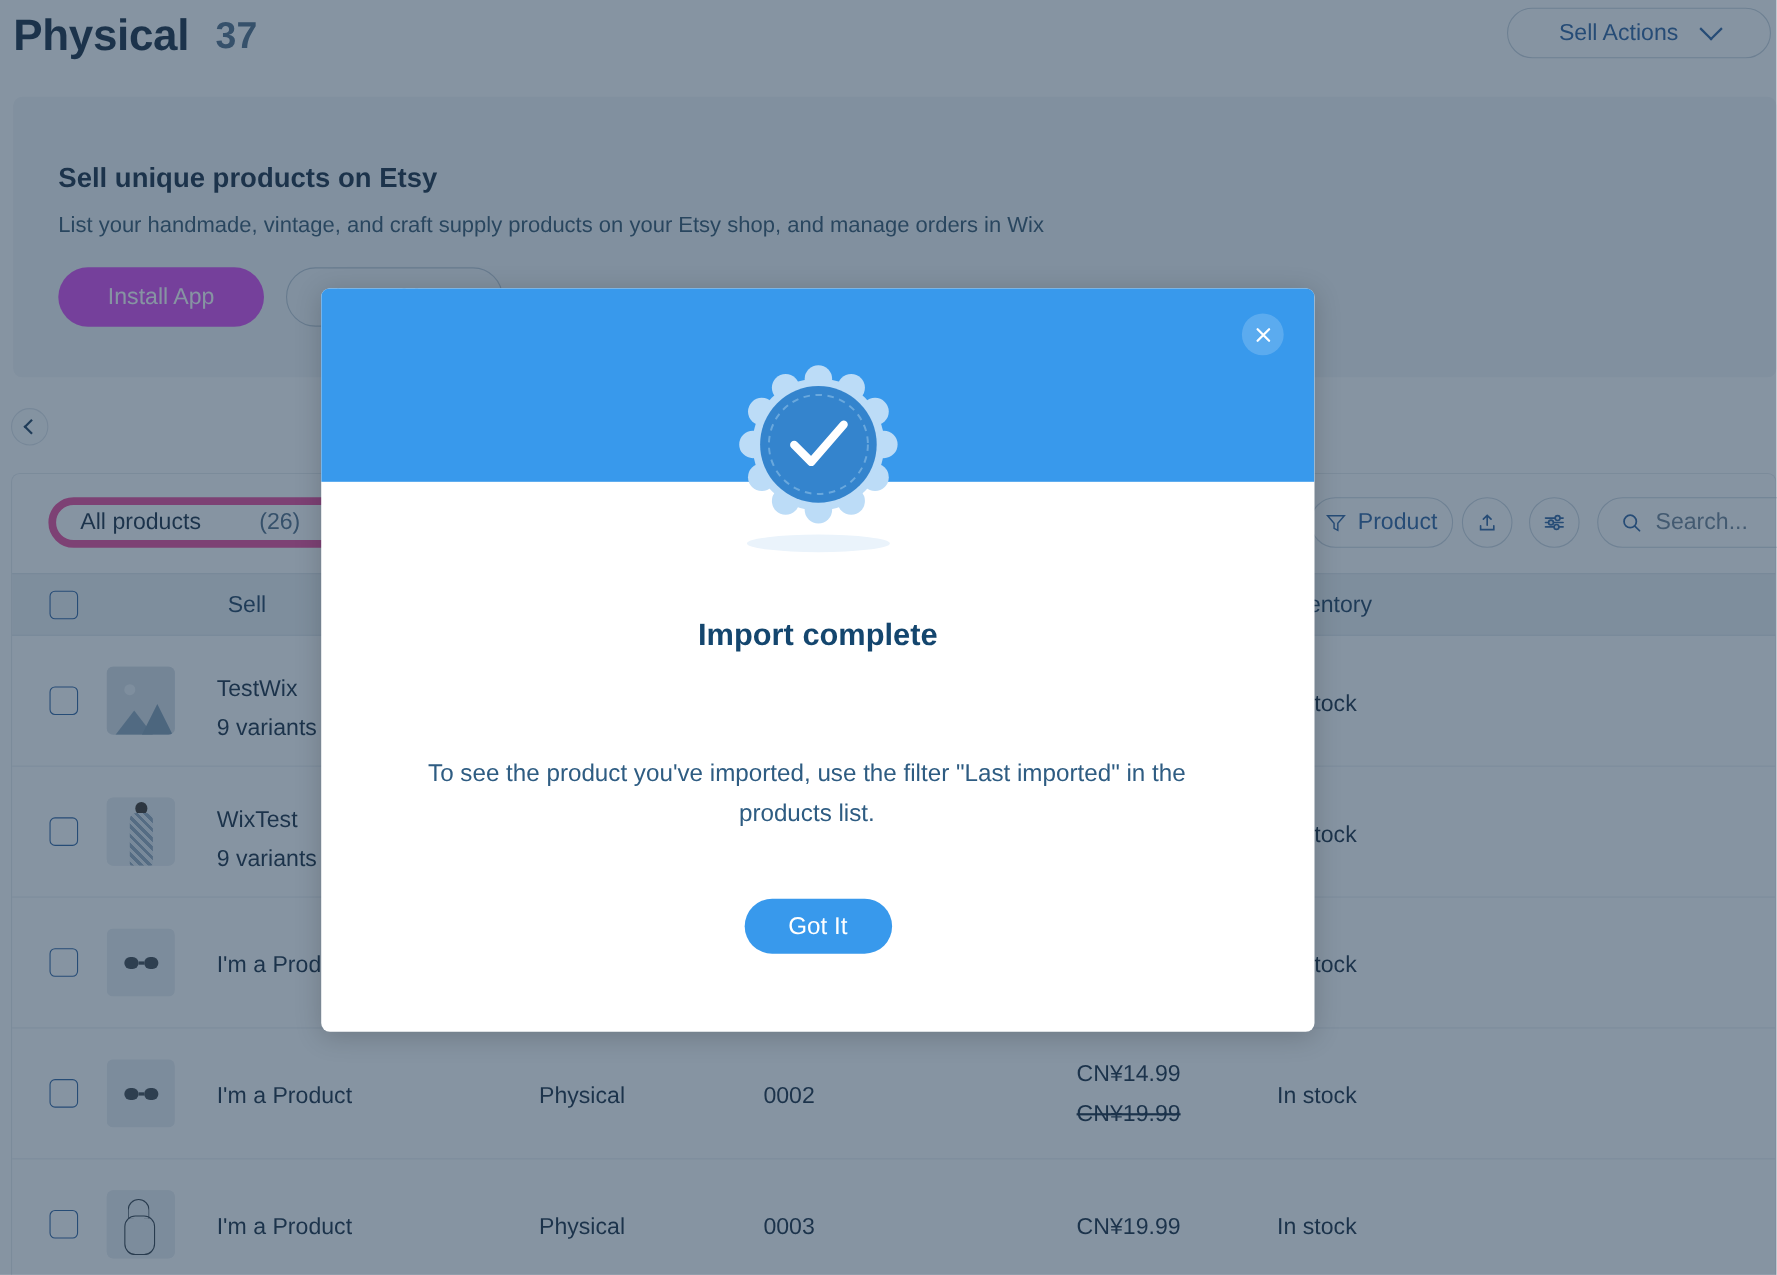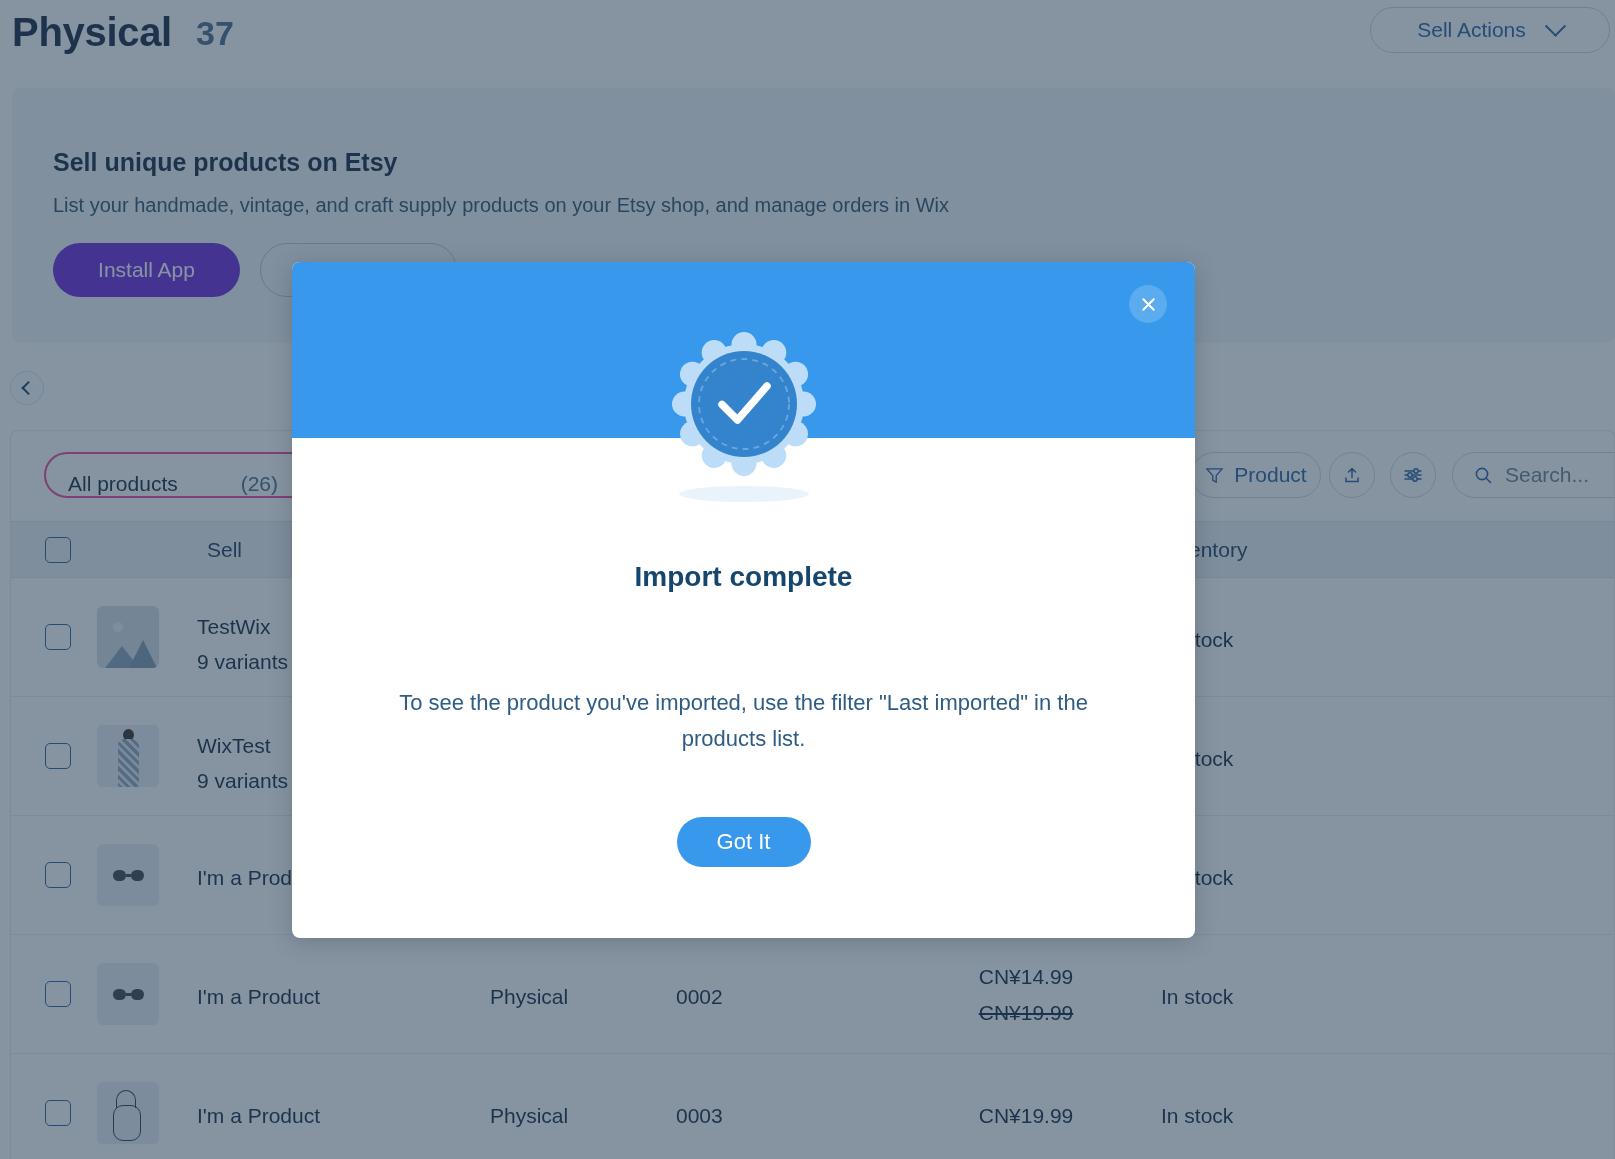--- a/index.html
+++ b/index.html
@@ -49,21 +49,21 @@
     position: absolute; left: 41px; top: 60px;
     font-size: 25px; font-weight: bold; color: #14293f;
   }
   .promo-sub {
     position: absolute; left: 41px; top: 106px;
     font-size: 20px; color: #32536a;
   }
   .promo-install {
     position: absolute; left: 41px; top: 155px;
     width: 187px; height: 54px; border-radius: 27px;
-    background: #6d28d9; color: #ffffff; border: none;
+    background: #d946ef; color: #ffffff; border: none;
     font-size: 21px; cursor: pointer;
   }
   .promo-learn {
     position: absolute; left: 248px; top: 155px;
     width: 197px; height: 54px; border-radius: 27px;
     background: transparent; border: 1px solid #b9c6d2; color: #2b5f9e;
     font-size: 21px; cursor: pointer;
   }
 
   
@@ -80,22 +80,22 @@
   
   .table-card {
     position: absolute; left: 10px; top: 430px; width: 1605px; height: 729px;
     background: #ffffff; border-radius: 8px 8px 0 0; border: 1px solid #e6eaee; border-bottom: none;
   }
   .toolbar {
     position: absolute; left: 0; top: 0; width: 100%; height: 90px;
   }
   .all-products {
     position: absolute; left: 33px; top: 21px; width: 290px; height: 46px;
-    border-radius: 23px; border: 2px solid #ec4899; background: transparent;
-    display: flex; align-items: flex-end; cursor: pointer;
+    border-radius: 23px; border: 7px solid #ec4899; background: transparent;
+    display: flex; align-items: center; cursor: pointer;
   }
   .all-products .lbl { margin-left: 22px; font-size: 21px; color: #14293f; }
   .all-products .cnt { position: absolute; right: 54px; font-size: 21px; color: #4e6a85; }
   .all-products .chev-down { position: absolute; right: 18px; width: 12px; height: 12px;
     border-right: 2.2px solid #1c3c5c; border-bottom: 2.2px solid #1c3c5c; }
 
   .filter-btn {
     position: absolute; left: 1180px; top: 21px; width: 130px; height: 46px;
     border-radius: 23px; border: 1px solid #ccd6df; background: transparent;
     display: flex; align-items: center; justify-content: center; gap: 10px;
@@ -139,21 +139,21 @@
   .trow .chk { left: 34px; top: 46px; }
   .thumb {
     position: absolute; left: 86px; top: 28px; width: 62px; height: 62px;
     border-radius: 6px; background: #e9edf1; overflow: hidden;
     display: flex; align-items: center; justify-content: center;
   }
   .pname { left: 186px; top: 37px; font-size: 21px; color: #14293f; }
   .pvar  { left: 186px; top: 72px; font-size: 21px; color: #68798b; }
   .pname.single { top: 50px; }
   .ptype { left: 479px; top: 50px; font-size: 21px; color: #14293f; }
-  .psku  { left: 665px; top: 50px; font-size: 21px; color: #14293f; text-align: right; }
+  .psku  { left: 683px; top: 50px; font-size: 21px; color: #14293f; text-align: right; }
   .pprice{ left: 930px; top: 30px; font-size: 21px; color: #14293f; width: 170px; text-align: center; }
   .pprice.single { top: 50px; }
   .pold  { left: 930px; top: 66px; font-size: 21px; color: #97a6b4; text-decoration: line-through; width: 170px; text-align: center; }
   .pinv  { left: 1150px; top: 50px; font-size: 21px; color: #14293f; }
 
   
   .img-ph { width: 62px; height: 62px; position: relative; background: #d7dee5; }
   .img-ph .sun { position: absolute; left: 16px; top: 16px; width: 10px; height: 10px;
     border-radius: 50%; background: #eef2f5; }
   .img-ph .mt1 { position: absolute; left: 8px; bottom: 0; width: 0; height: 0;
@@ -204,21 +204,21 @@
   }
   .badge-shadow {
     position: absolute; left: 50%; top: 224px; transform: translateX(-50%);
     width: 130px; height: 16px; border-radius: 50%; background: #eaf3fb;
   }
   .modal-title {
     position: absolute; left: 0; top: 299px; width: 100%; text-align: center;
     font-size: 28px; font-weight: bold; color: #14466e;
   }
   .modal-body {
-    position: absolute; left: 78px; top: 423px; width: 747px; text-align: center;
+    position: absolute; left: 68px; top: 423px; width: 747px; text-align: center;
     font-size: 22px; line-height: 36px; color: #2e5c82;
   }
   .modal-cta {
     position: absolute; left: 50%; top: 555px; transform: translateX(-50%);
     min-width: 134px; height: 50px; padding: 0 30px; border-radius: 25px;
     background: #3899ec; color: #ffffff; border: none; font-size: 22px; cursor: pointer;
     font-family: "Liberation Sans", sans-serif;
   }
 </style>
 </head>

